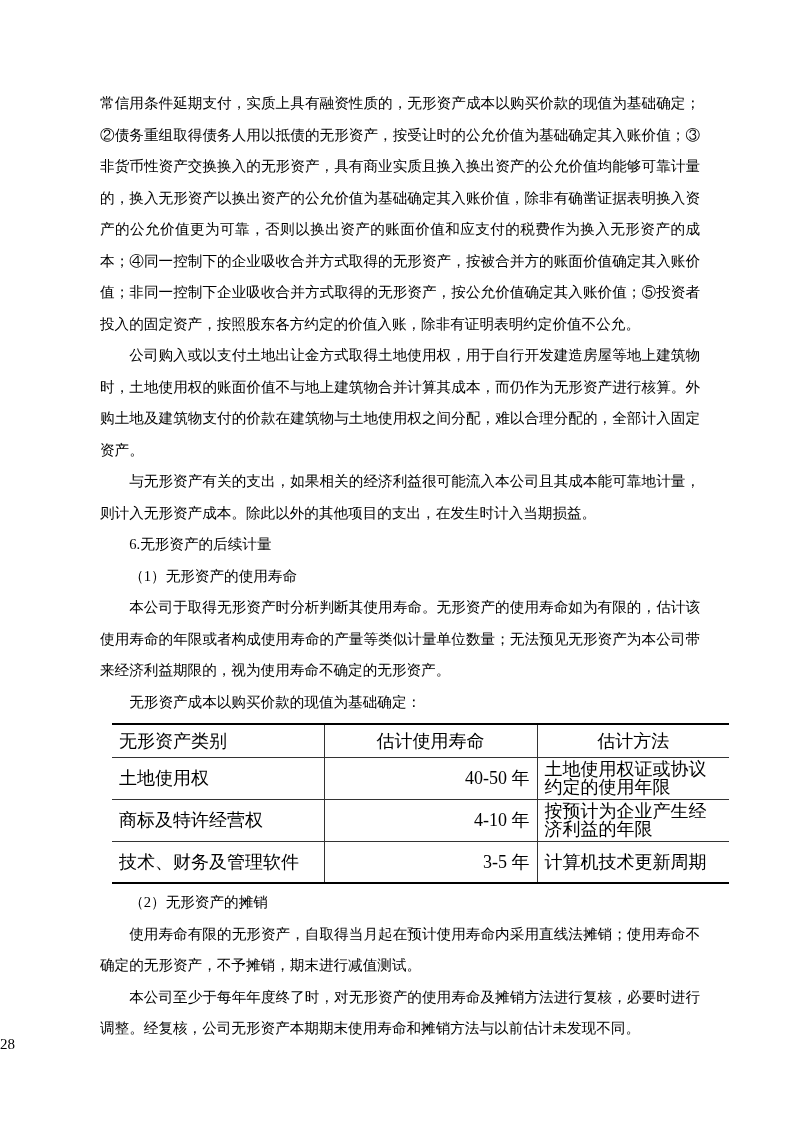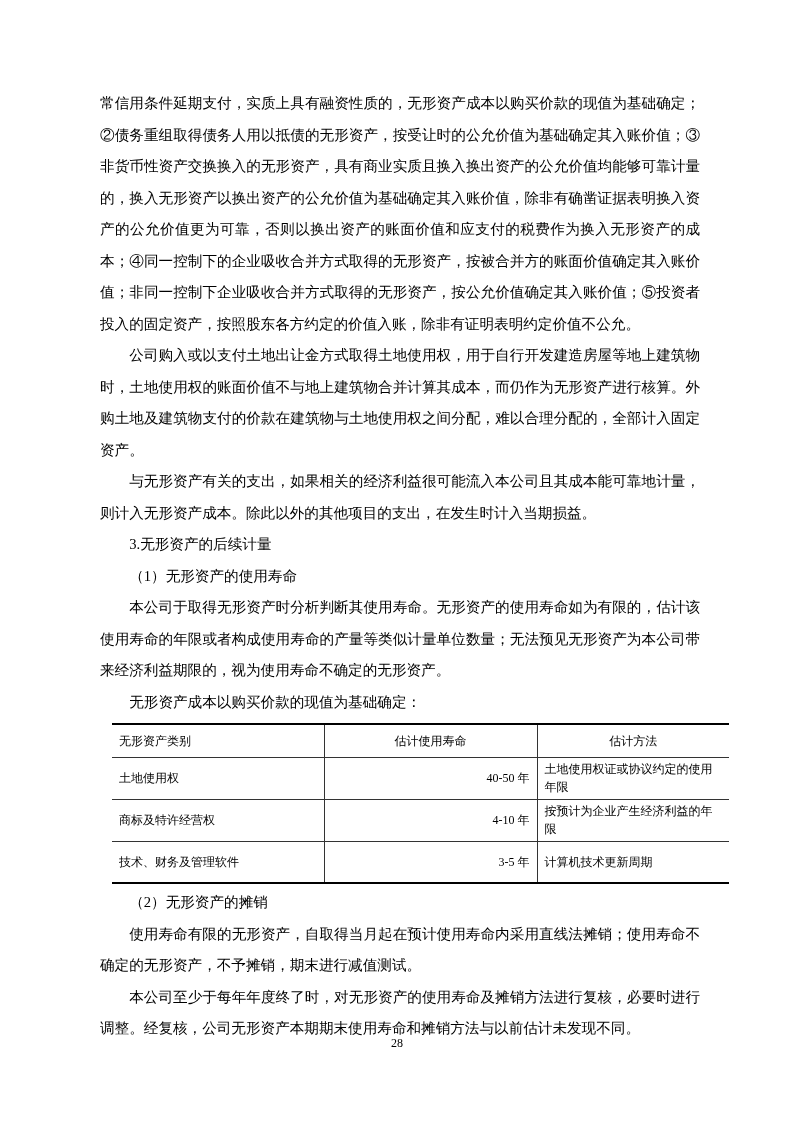--- a/index.html
+++ b/index.html
@@ -26,21 +26,21 @@
     text-align: justify;
     word-break: break-all;
   }
   .indent { text-indent: 2em; }
   .asset-table {
     width: 617px;
     margin: 5px 0 3px 12px;
     border-collapse: collapse;
     border-top: 2.5px solid #000000;
     border-bottom: 2.5px solid #000000;
-    font-size: 12px;
+    font-size: 18px;
     table-layout: fixed;
   }
   .asset-table th, .asset-table td {
     font-weight: normal;
     padding: 2px 7px;
     vertical-align: middle;
     line-height: 18.5px;
   }
   .asset-table th {
     height: 33px;
@@ -54,37 +54,37 @@
   .asset-table td.col-life { text-align: right; }
   .asset-table th + th, .asset-table td + td { border-left: 1px solid #333333; }
   .asset-table tbody tr { height: 37px; }
   .asset-table tbody tr:not(:last-child) td { border-bottom: 1px solid #333333; }
   .asset-table tbody tr:last-child { height: 42px; }
   .footer {
     position: absolute;
     top: 1036px;
     left: 0;
     width: 100%;
-    text-align: center;
-    font-size: 12px;
+    text-align: left;
+    font-size: 15px;
   }
 </style>
 </head>
 <body>
 
 <div class="page">
   <div class="content">
 
     <p class="para">常信用条件延期支付，实质上具有融资性质的，无形资产成本以购买价款的现值为基础确定；②债务重组取得债务人用以抵债的无形资产，按受让时的公允价值为基础确定其入账价值；③非货币性资产交换换入的无形资产，具有商业实质且换入换出资产的公允价值均能够可靠计量的，换入无形资产以换出资产的公允价值为基础确定其入账价值，除非有确凿证据表明换入资产的公允价值更为可靠，否则以换出资产的账面价值和应支付的税费作为换入无形资产的成本；④同一控制下的企业吸收合并方式取得的无形资产，按被合并方的账面价值确定其入账价值；非同一控制下企业吸收合并方式取得的无形资产，按公允价值确定其入账价值；⑤投资者投入的固定资产，按照股东各方约定的价值入账，除非有证明表明约定价值不公允。</p>
 
     <p class="para indent">公司购入或以支付土地出让金方式取得土地使用权，用于自行开发建造房屋等地上建筑物时，土地使用权的账面价值不与地上建筑物合并计算其成本，而仍作为无形资产进行核算。外购土地及建筑物支付的价款在建筑物与土地使用权之间分配，难以合理分配的，全部计入固定资产。</p>
 
     <p class="para indent">与无形资产有关的支出，如果相关的经济利益很可能流入本公司且其成本能可靠地计量，则计入无形资产成本。除此以外的其他项目的支出，在发生时计入当期损益。</p>
 
-    <p class="para indent">3.无形资产的后续计量</p>
+    <p class="para indent">6.无形资产的后续计量</p>
 
     <p class="para indent">（1）无形资产的使用寿命</p>
 
     <p class="para indent">本公司于取得无形资产时分析判断其使用寿命。无形资产的使用寿命如为有限的，估计该使用寿命的年限或者构成使用寿命的产量等类似计量单位数量；无法预见无形资产为本公司带来经济利益期限的，视为使用寿命不确定的无形资产。</p>
 
     <p class="para indent">无形资产成本以购买价款的现值为基础确定：</p>
 
     <table class="asset-table">
       <thead>
         <tr>

